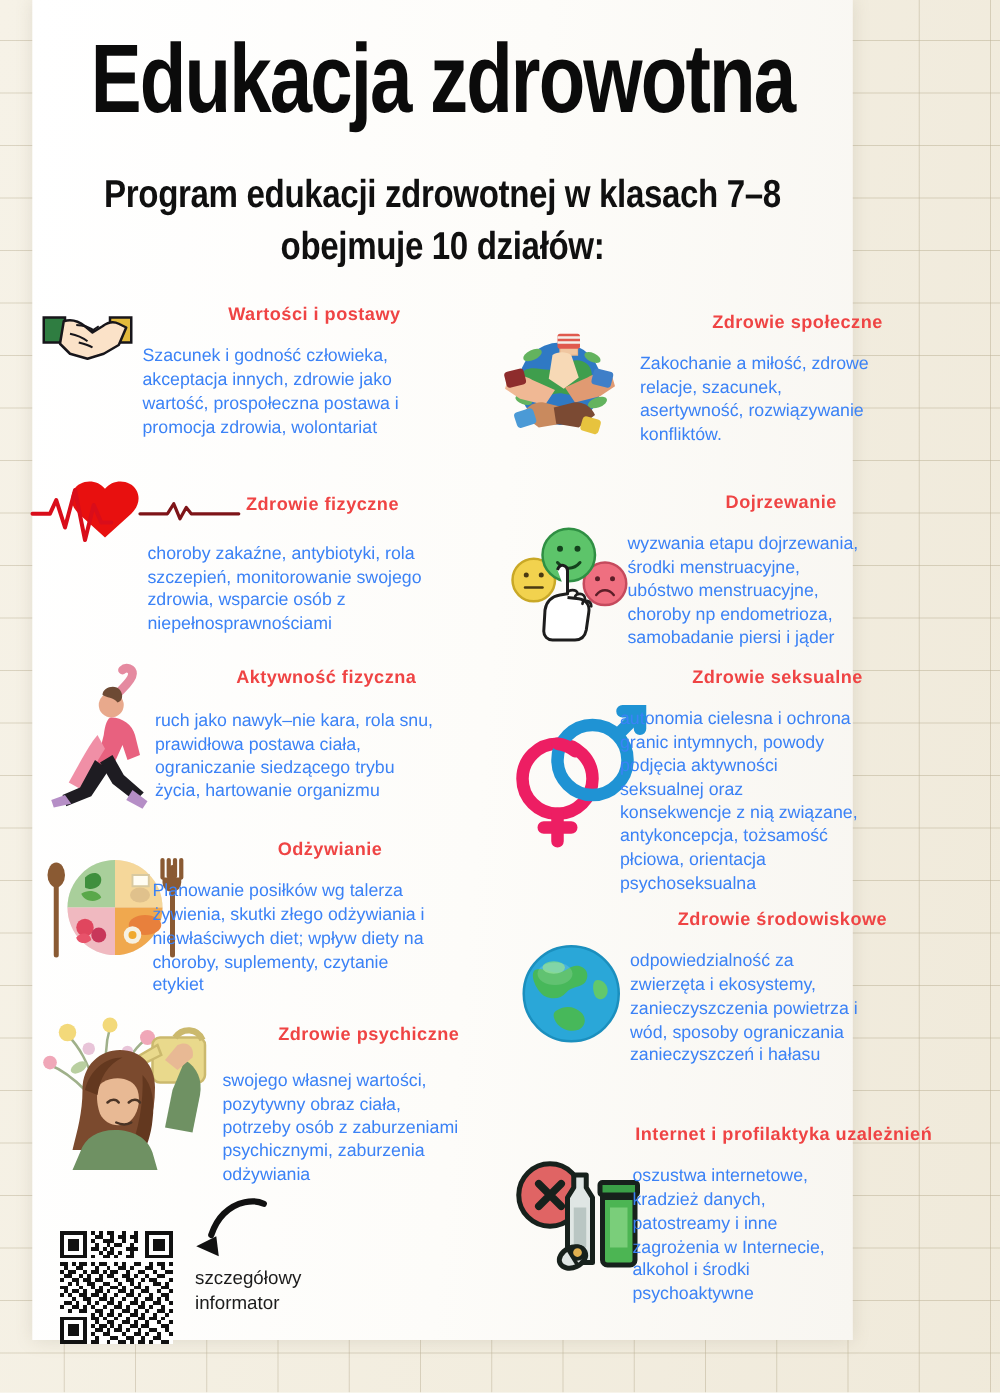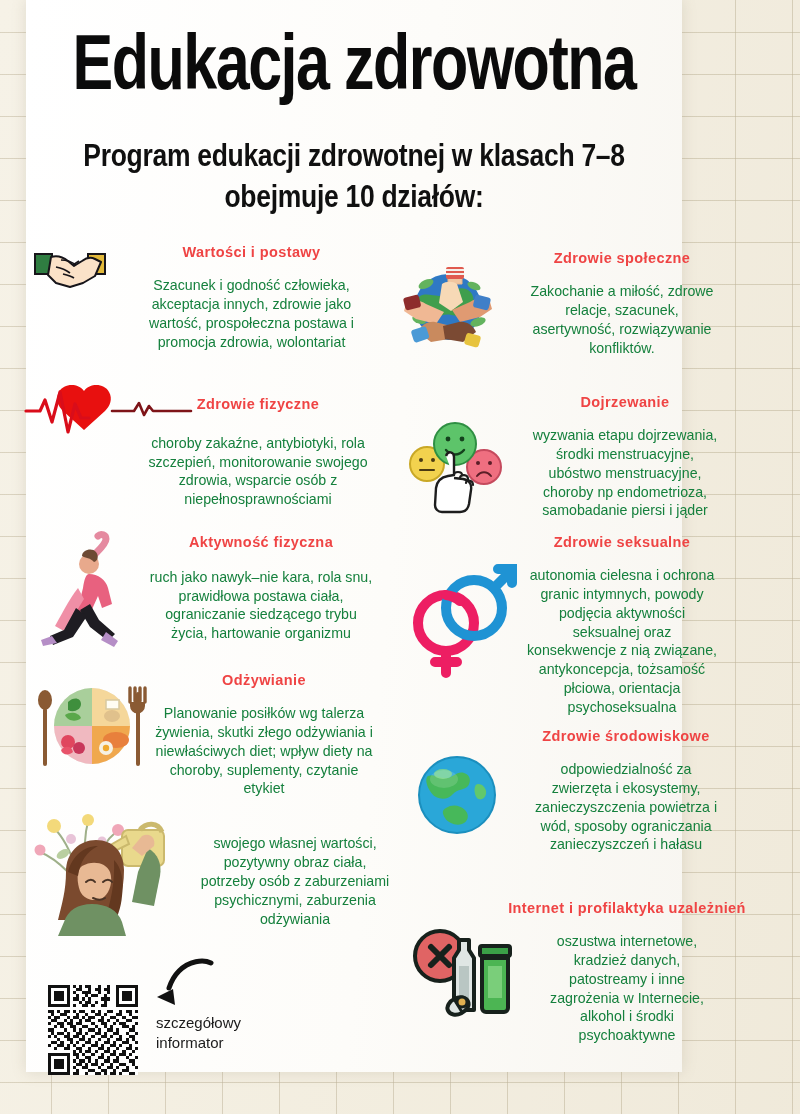--- a/index.html
+++ b/index.html
@@ -72,22 +72,22 @@
     font-size:14.5px;
     color:#ef4444;
     letter-spacing:.4px;
     text-align:center;
     line-height:1.22;
     margin:0 0 5px 0;
   }
   .item .body{
     font-family:"Liberation Sans", sans-serif;
     font-size:14.2px;
-    color:#15803d;
-    text-align:center;
+    color:#3b82f6;
+    text-align:left;
     line-height:1.33;
     white-space:pre-line;
   }
   .item.leftcol .head{text-align:center;}
   .txt{position:absolute;}
 
   .icon{position:absolute;}
   svg{display:block;overflow:visible;}
 
   
@@ -149,21 +149,21 @@
         <path d="M4 44c6-5 14-4 20 0l18 8-8 12-20-5-12-8z" fill="#f0b894"></path>
         <rect x="2" y="36" width="16" height="13" rx="3" fill="#8e2c2c" transform="rotate(-14 10 42)"></rect>
         <path d="M88 42c-6-5-14-4-20 0l-18 8 8 12 20-5 12-8z" fill="#e09a72"></path>
         <rect x="72" y="36" width="16" height="13" rx="3" fill="#3f7fc8" transform="rotate(14 80 42)"></rect>
         <path d="M16 72c3-7 10-11 17-10l16 4-2 13-18 3z" fill="#c98a5e"></path>
         <rect x="10" y="68" width="16" height="13" rx="3" fill="#4b9ad6" transform="rotate(-18 18 74)"></rect>
         <path d="M74 72c-3-7-10-11-17-10l-16 4 2 13 18 3z" fill="#7b4a33"></path>
         <rect x="63" y="74" width="15" height="12" rx="3" fill="#e7c33e" transform="rotate(16 70 80)"></rect>
       </svg>
     </span>
-    <div class="txt" style="left:96px;top:2px;width:252px;">
+    <div class="txt" style="left:112px;top:2px;width:252px;">
       <p class="head">Zdrowie społeczne</p>
       <p class="body">Zakochanie a miłość, zdrowe
 relacje, szacunek,
 asertywność, rozwiązywanie
 konfliktów.</p>
     </div>
   </div>
 
   <div class="item leftcol" style="left:0px;top:376px;width:372px;">
     <span class="icon" style="left:0px;top:2px;">
@@ -356,20 +356,21 @@
         <path d="M56 76c3-3 7-3 9 0M73 76c3-3 7-3 9 0" stroke="#4a3426" stroke-width="2" fill="none" stroke-linecap="round"></path>
         <path d="M63 92c4 2 9 2 12 0" stroke="#4a3426" stroke-width="2" fill="none" stroke-linecap="round"></path>
 
         <path d="M38 66c4-16 16-26 30-26-12 6-18 16-20 30z" fill="#63381f"></path>
         <path d="M84 54c8 8 10 22 8 36-1 12-5 22-9 30l-10-2c8-20 12-42 11-64z" fill="#63381f"></path>
 
         <path d="M34 116c4-12 14-18 28-18 14 0 26 6 30 18l4 14H28z" fill="#6f9163"></path>
       </svg>
     </span>
     <div class="txt" style="left:152px;top:14px;width:234px;">
+      <p class="head" style="margin-bottom:18px;">Zdrowie psychiczne</p>
       <p class="body">swojego własnej wartości,
 pozytywny obraz ciała,
 potrzeby osób z zaburzeniami
 psychicznymi, zaburzenia
 odżywiania</p>
     </div>
   </div>
 
   <div class="item" style="left:374px;top:900px;width:348px;">
     <span class="icon" style="left:10px;top:26px;">

